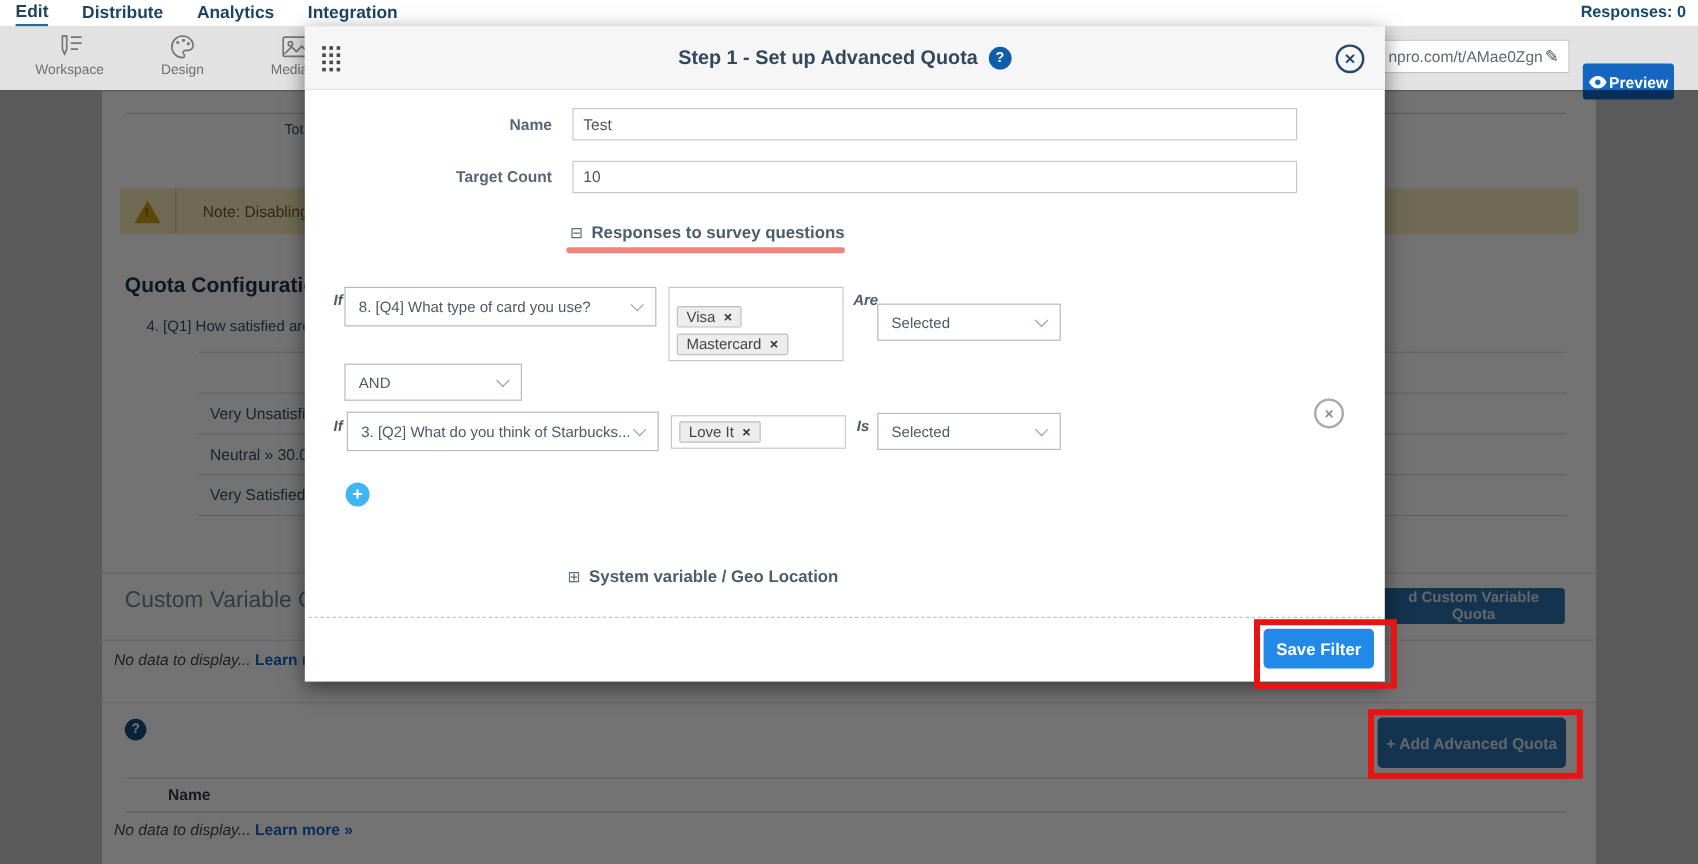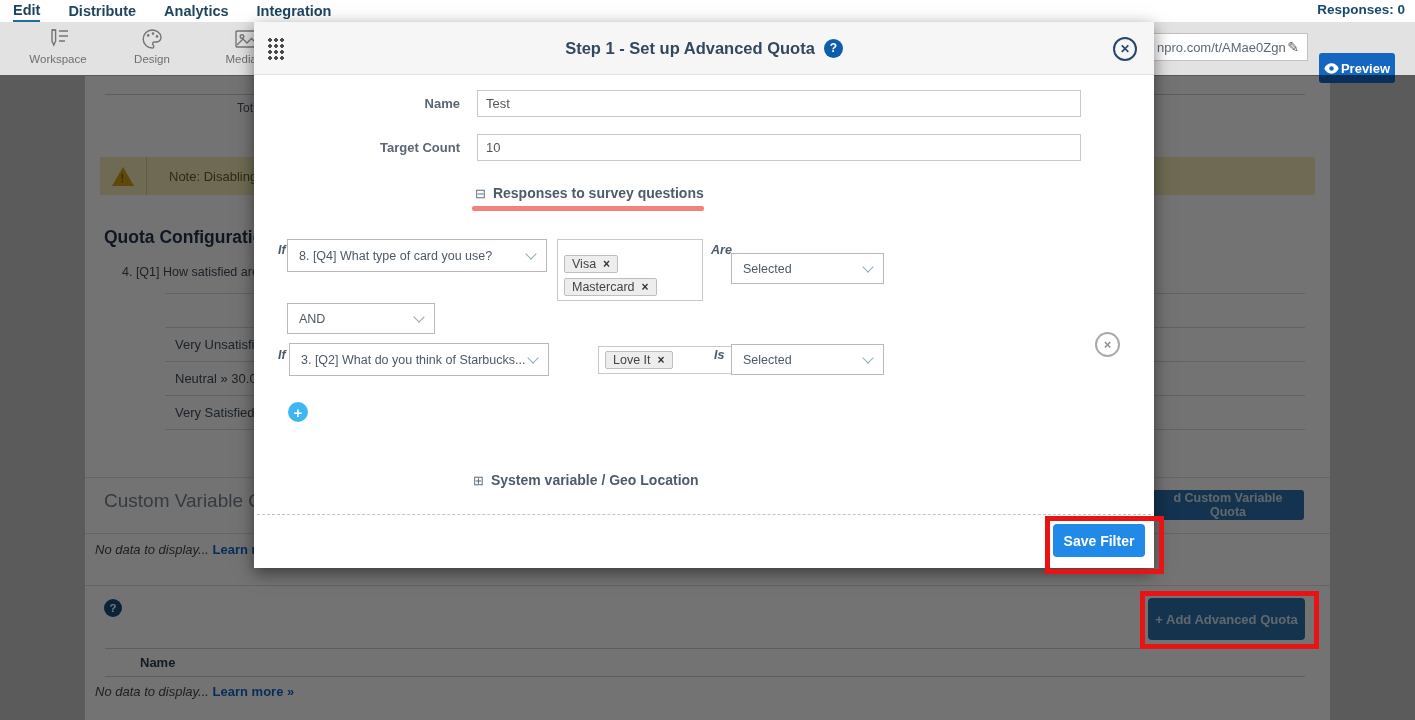--- a/index.html
+++ b/index.html
@@ -263,21 +263,21 @@
     <div class="dd" style="left:33px;top:281px;width:148px;height:31px;">
       <span>AND</span>
       <span class="chev"></span>
     </div>
 
     <span class="iflbl" style="left:24px;top:326px;">If</span>
     <div class="dd" style="left:35px;top:321px;width:260px;height:33px;">
       <span>3. [Q2] What do you think of Starbucks...</span>
       <span class="chev"></span>
     </div>
-    <div class="chipbox" style="left:305px;top:324px;width:146px;height:28px;padding:2px 6px;justify-content:center;margin-left:39px;">
+    <div class="chipbox" style="left:305px;top:324px;width:146px;height:28px;padding:2px 6px;justify-content:center;">
       <span class="chip">
         <span>Love It</span>
         <span class="chipx">×</span>
       </span>
     </div>
     <span class="iflbl" style="left:460px;top:326px;">Is</span>
     <div class="dd" style="left:477px;top:322px;width:153px;height:31px;">
       <span>Selected</span>
       <span class="chev"></span>
     </div>

